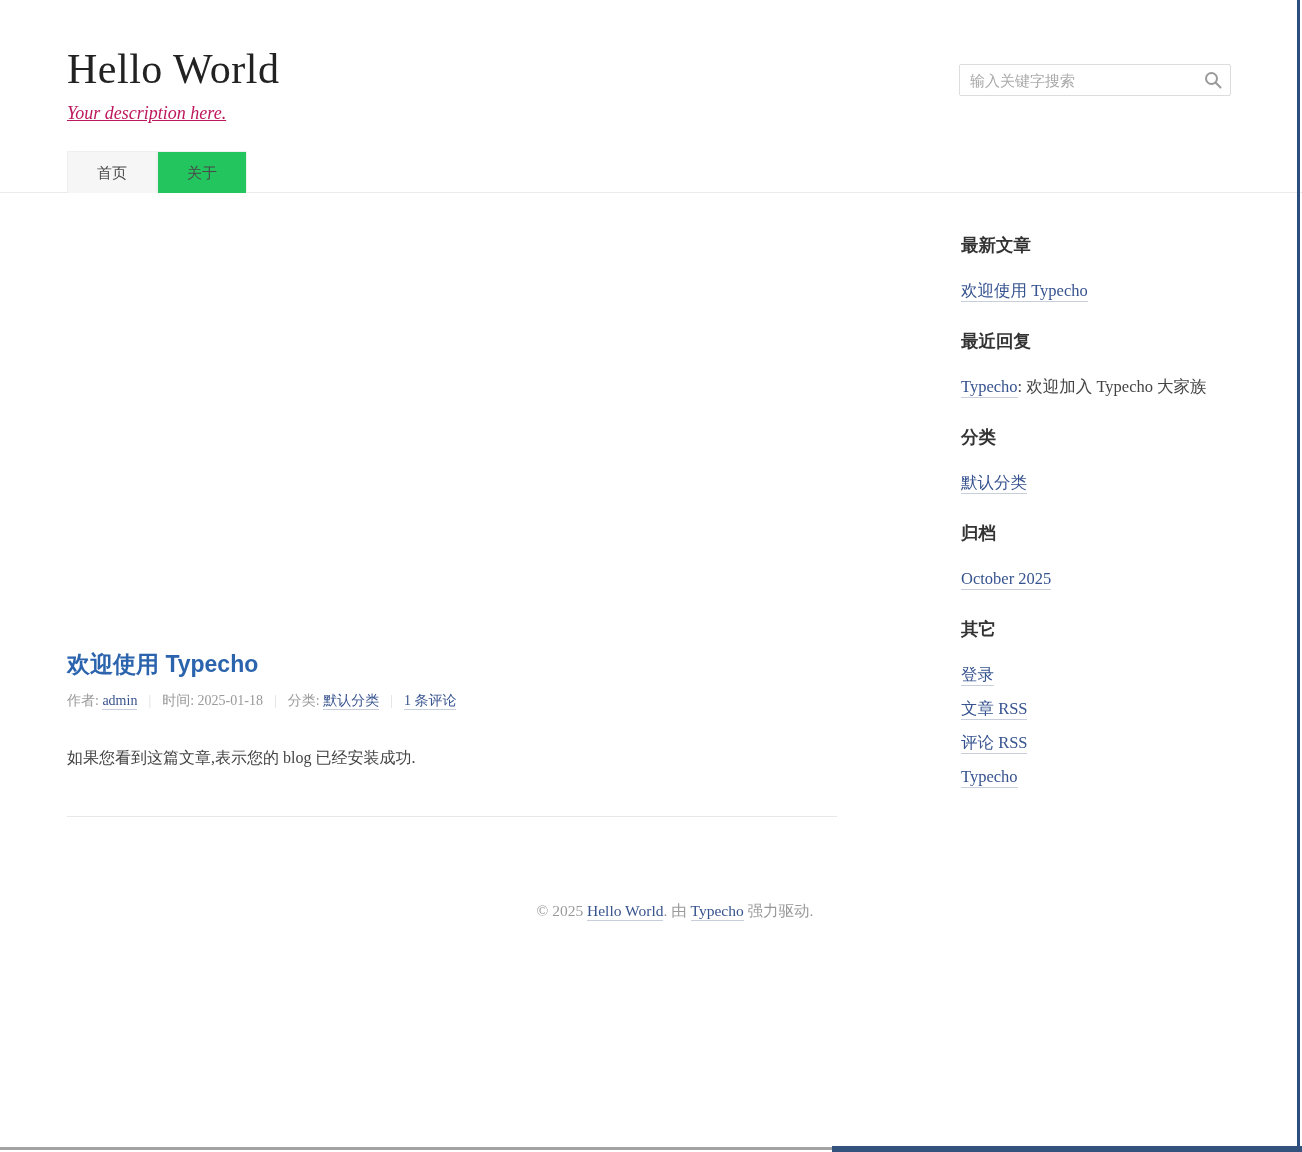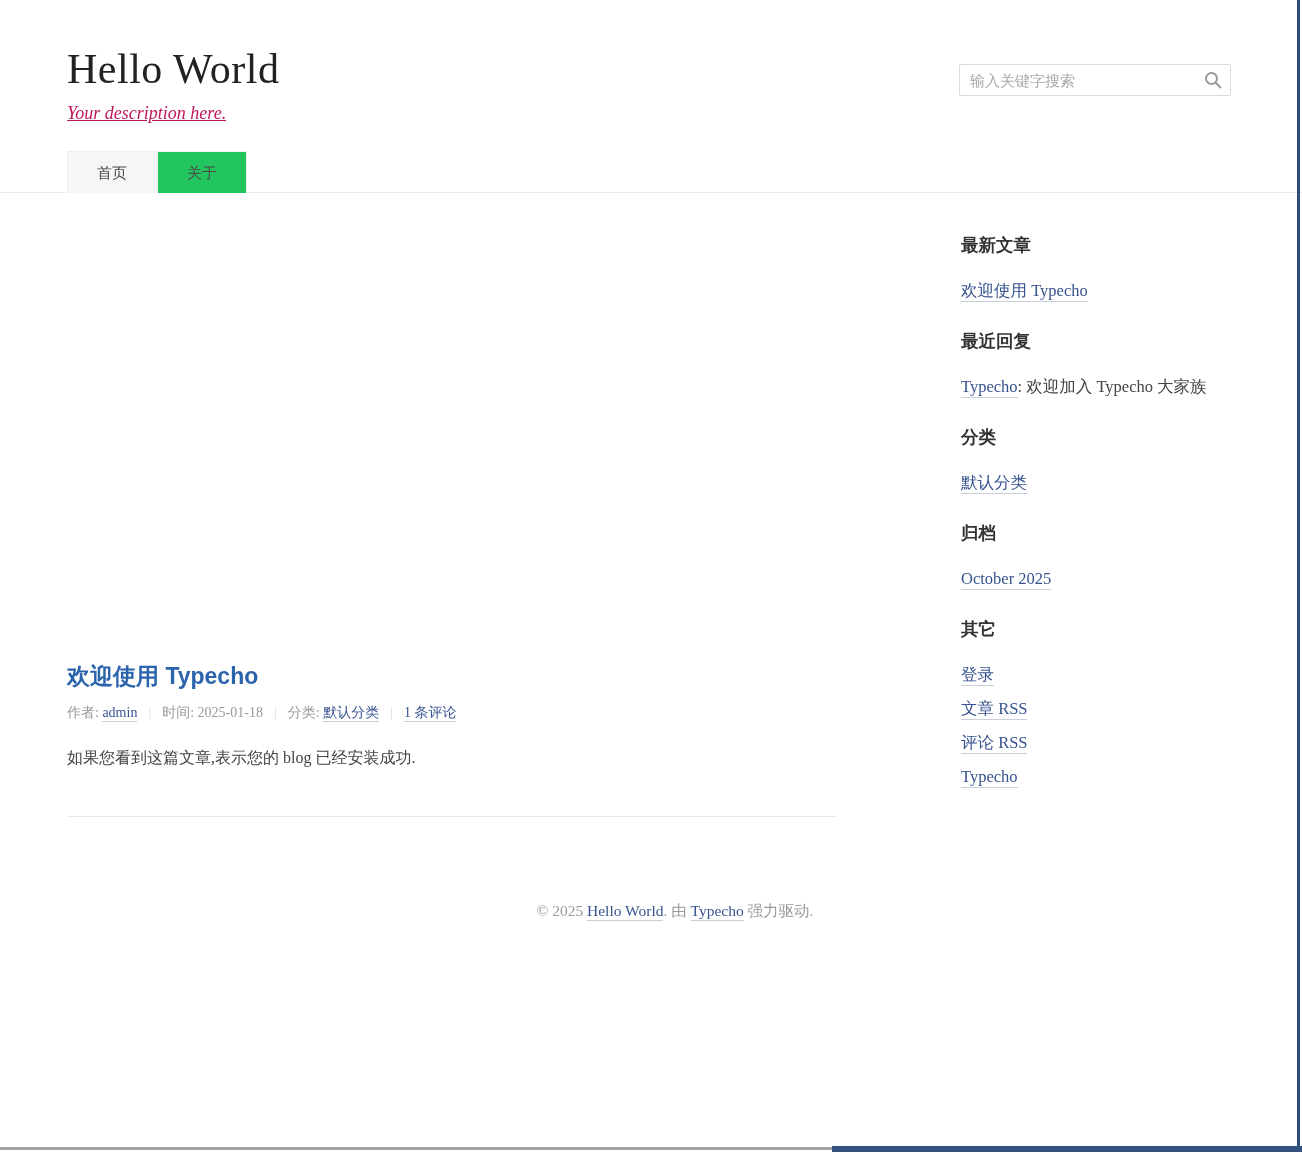--- a/index.html
+++ b/index.html
@@ -88,21 +88,21 @@
     font-size: 14px;
     color: #999999;
   }
   .post-meta .sep { color: #dddddd; margin: 0 11px; }
   a.lnk {
     color: #37538f;
     text-decoration: none;
     border-bottom: 1px solid #c9cfda;
     padding-bottom: 1px;
   }
-  .post-body { margin-top: 24px; font-size: 16px; line-height: 1.5; color: #444; }
+  .post-body { margin-top: 36px; font-size: 16px; line-height: 1.5; color: #444; }
   .post-divider {
     border: none;
     border-top: 1px solid #e7e7e7;
     margin: 46px 0 0 0;
   }
 
   
   aside.sidebar { width: 274px; padding-top: 42px; }
   .widget { margin-bottom: 30px; }
   .widget h3 {

